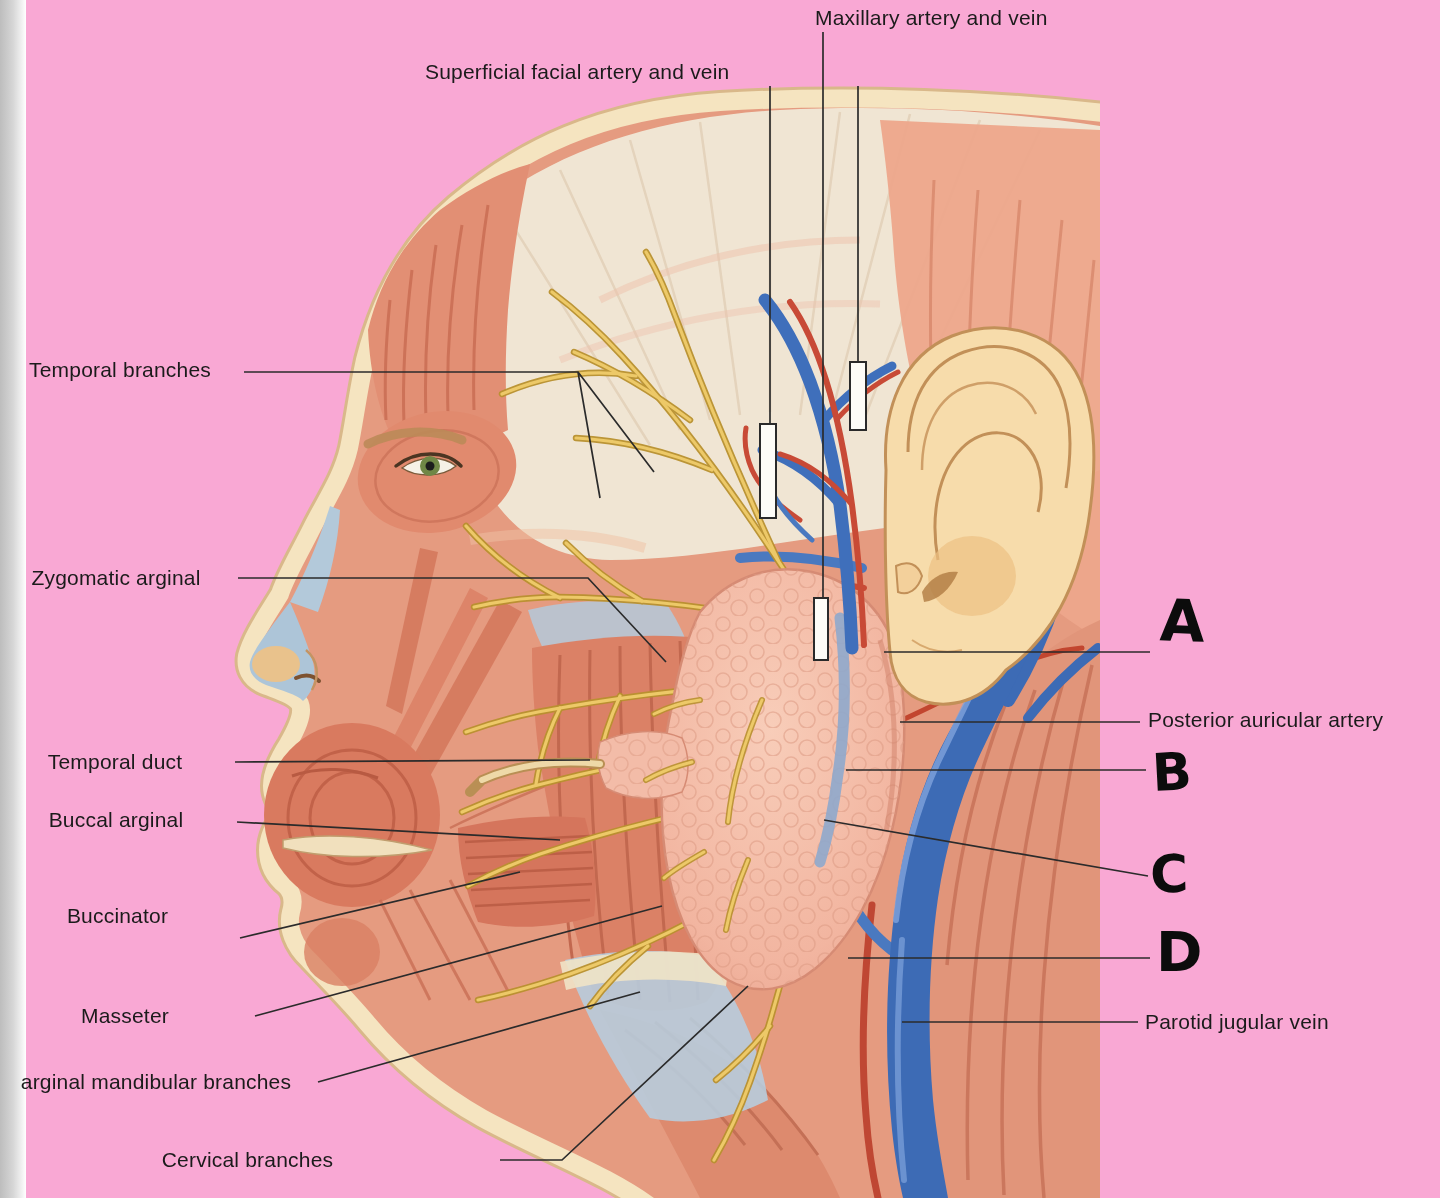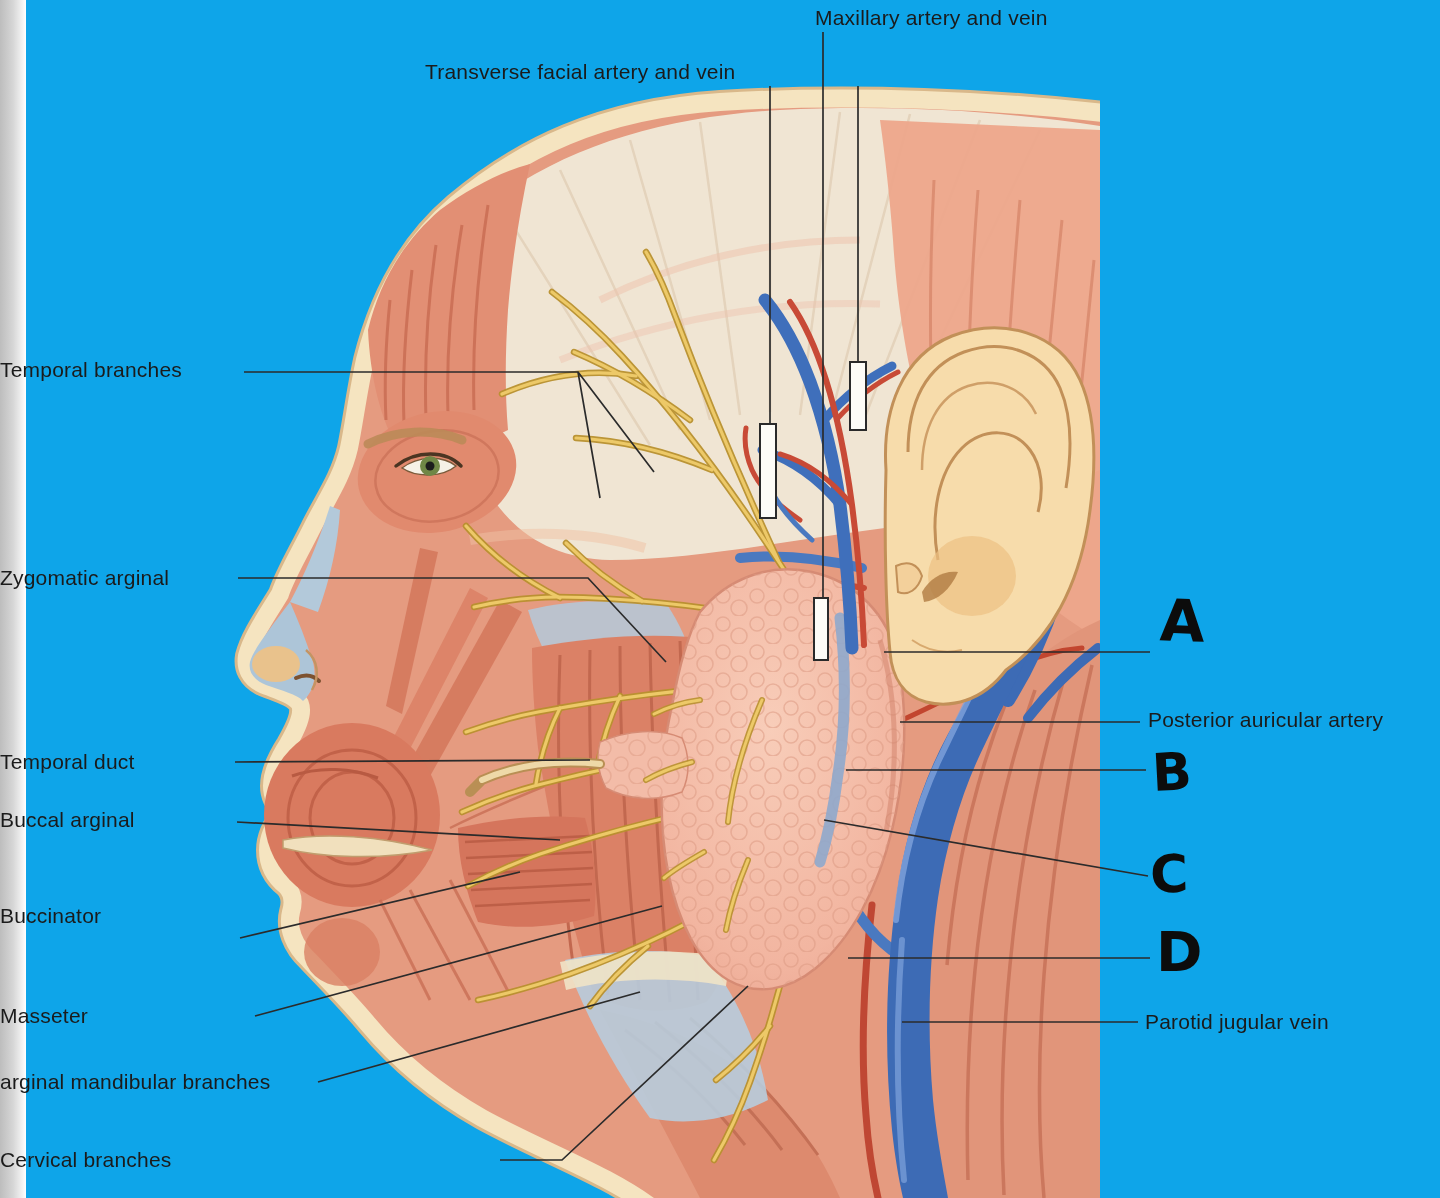--- a/index.html
+++ b/index.html
@@ -1,23 +1,23 @@
 <!DOCTYPE html>
 <html><head>
 <meta charset="utf-8">
 <style>
   html,body{margin:0;padding:0;background:#ffffff;}
-  .stage{position:relative;width:1440px;height:1198px;background:#0ea5e9;overflow:hidden;
+  .stage{position:relative;width:1440px;height:1198px;background:#f9a8d4;overflow:hidden;
          font-family:"Liberation Sans",sans-serif;}
   .edge-strip{position:absolute;left:0;top:0;width:26px;height:100%;
     background:linear-gradient(90deg,#bdbdbd 0%,#d6d6d6 50%,#f2f2f2 85%,#ffffff 100%);}
   svg.art{position:absolute;left:0;top:0;}
   .lbl{position:absolute;font:400 21px/1.15 "Liberation Sans",sans-serif;color:#1b1b1b;
        white-space:nowrap;letter-spacing:.2px;}
-  .ra{text-align:left;}
+  .ra{text-align:center;}
   .letter{position:absolute;font-family:"DejaVu Sans",sans-serif;font-weight:700;color:#0c0c0c;line-height:1;}
   .leader{stroke:#2b2b2b;stroke-width:1.7;fill:none;}
   .marker{fill:#fdfcf7;stroke:#2a2a2a;stroke-width:2;}
 </style>
 </head>
 <body>
 
 <div class="stage">
 
   <div class="edge-strip"></div>
@@ -327,21 +327,21 @@
       <path class="leader" d="M900,722 L1140,722"></path>
       <path class="leader" d="M846,770 L1146,770"></path>
       <path class="leader" d="M824,820 L1148,876"></path>
       <path class="leader" d="M848,958 L1150,958"></path>
       <path class="leader" d="M902,1022 L1138,1022"></path>
     </g>
   </svg>
 
   <div class="lbl" style="left:815px;top:6px">Maxillary artery and vein</div>
 
-  <div class="lbl" style="left:425px;top:60px">Transverse facial artery and vein</div>
+  <div class="lbl" style="left:425px;top:60px">Superficial facial artery and vein</div>
 
 
   <div class="lbl ra" style="left:0;top:358px;width:240px">Temporal branches</div>
 
   <div class="lbl ra" style="left:0;top:566px;width:232px">Zygomatic arginal</div>
 
   <div class="lbl ra" style="left:0;top:750px;width:230px">Temporal duct</div>
 
   <div class="lbl ra" style="left:0;top:808px;width:232px">Buccal arginal</div>
 

